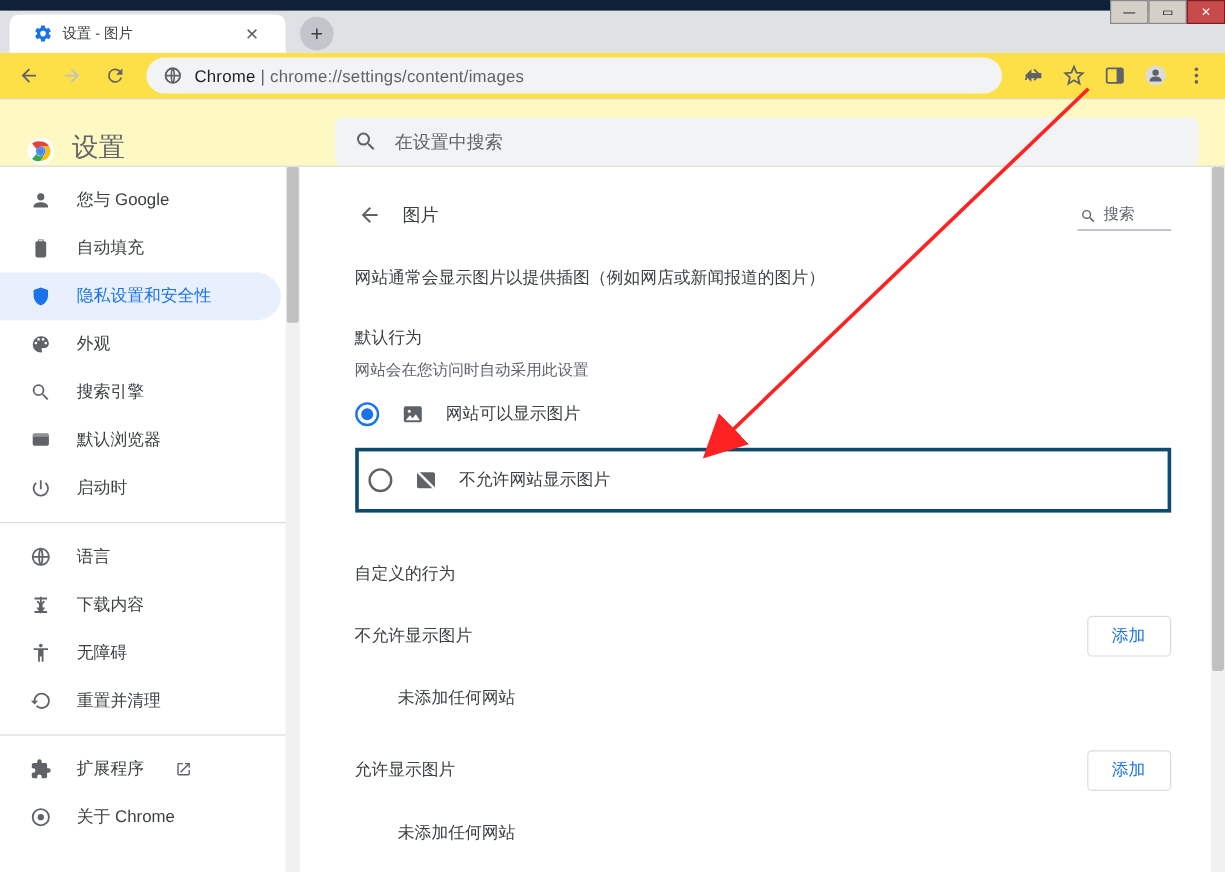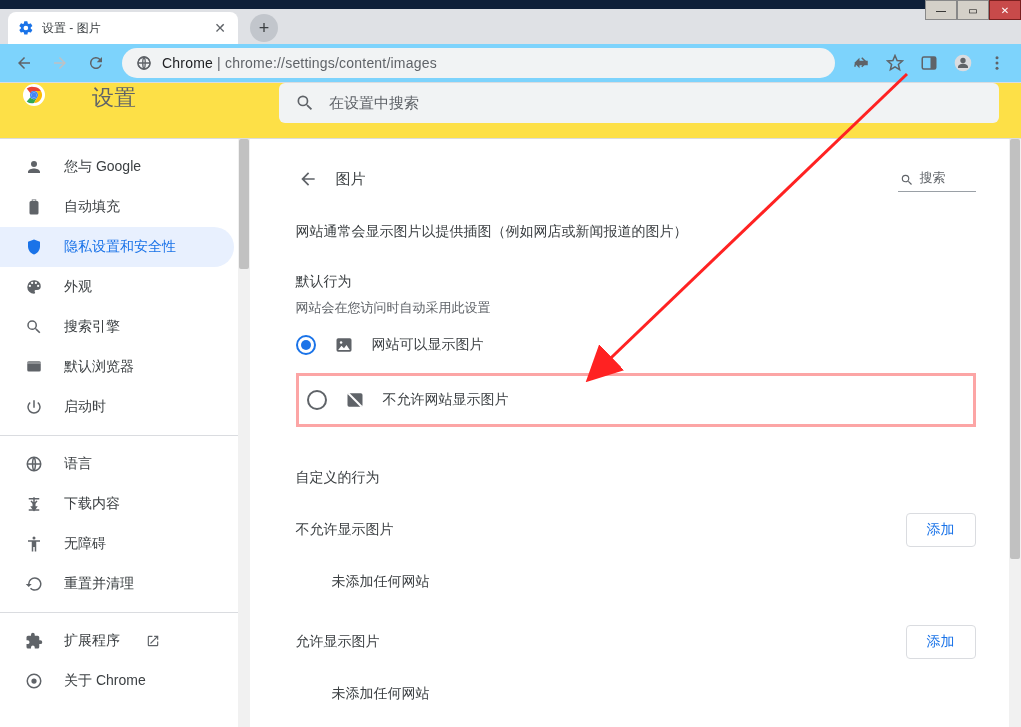--- a/index.html
+++ b/index.html
@@ -8,36 +8,36 @@
   
   .win-titlebar { height: 9px; background: linear-gradient(#0f2039, #0f2039); display:flex; justify-content:flex-end; }
   .win-btns { position: absolute; top:0; right:0; display:flex; z-index:50;}
   .win-btn { width:32px; height:20px; display:flex; align-items:center; justify-content:center; font-size:10px;}
   .win-min { background:#d4d0c8; border:1px solid #888; color:#000;}
   .win-max { background:#d4d0c8; border:1px solid #888; color:#000;}
   .win-close { background:#c84a4a; border:1px solid #7a1f1f; color:#fff;}
 
   
   .tabstrip { height: 35px; background: #dfe1e5; display:flex; align-items:flex-end; padding-left:8px; position:relative;}
-  .tab { background:#fff; width:230px; height:32px; border-radius:8px 8px 0 0; display:flex; align-items:center; padding:0 10px; gap:8px; font-size:12px; color:#3c4043;}
+  .tab { background:#fff; width:230px; height:32px; border-radius:8px 8px 0 0; display:flex; align-items:center; padding:0 20px; gap:8px; font-size:12px; color:#3c4043;}
   .tab .icon { width:16px; height:16px; }
   .tab-close { margin-left:auto; color:#5f6368; font-size:14px; padding:2px;}
   .newtab { width:28px; height:28px; border-radius:14px; background:#c2c6cc; display:flex; align-items:center; justify-content:center; margin-left:12px; margin-bottom:2px; color:#3c4043; font-size:18px;}
 
   
-  .toolbar { height:39px; background:#7dd3fc; border-bottom:1px solid #dadce0; display:flex; align-items:center; padding:0 8px; gap:4px;}
+  .toolbar { height:39px; background:#fde047; border-bottom:1px solid #dadce0; display:flex; align-items:center; padding:0 8px; gap:4px;}
   .tbtn { width:32px; height:32px; border-radius:16px; display:flex; align-items:center; justify-content:center; color:#5f6368;}
   .tbtn.disabled { color:#bfc1c4; }
   .omnibox { flex:1; height:30px; border-radius:15px; background:#f1f3f4; display:flex; align-items:center; padding:0 14px; gap:10px; color:#5f6368; font-size:14px; margin:0 6px;}
   .omni-text { color:#202124; letter-spacing:0.2px; }
   .omni-text .path { color:#5f6368; }
   .right-icons { display:flex; gap:2px;}
 
   
-  .settings-bar { height:56px; display:flex; align-items:flex-start; padding:0 22px; border-bottom:1px solid #dadce0; background:#fde047; position:relative; z-index:5;gap:32px;}
+  .settings-bar { height:56px; display:flex; align-items:flex-end; padding:0 22px; border-bottom:1px solid #dadce0; background:#fef9c3; position:relative; z-index:5;}
   .chrome-logo { width:24px; height:24px; margin-right:14px;}
   .settings-title { font-size:22px; color:#5f6368; }
   .searchbox { margin-left:auto; width:720px; height:40px; background:#f1f3f4; border-radius:6px; display:flex; align-items:center; padding:0 16px; gap:14px; color:#5f6368; font-size:15px;}
 
   
   .main { display:flex; height:calc(727px - 9px - 35px - 39px - 56px); }
 
   
   .sidebar { width:250px; overflow-y:auto; padding:8px 0; position:relative;}
   .sidebar::-webkit-scrollbar { width:12px; }
@@ -64,21 +64,21 @@
 
   .radio-row { display:flex; align-items:center; padding:14px 0; gap:18px; }
   .radio { width:20px; height:20px; border:2px solid #5f6368; border-radius:50%; display:flex; align-items:center; justify-content:center; flex-shrink:0;}
   .radio.checked { border-color:#1a73e8;}
   .radio.checked::after { content:""; width:10px; height:10px; background:#1a73e8; border-radius:50%;}
   .radio-icon { width:20px; height:20px; display:flex; align-items:center; justify-content:center; color:#5f6368; flex-shrink:0;}
   .radio-labels { display:flex; flex-direction:column; gap:2px;}
   .radio-title { font-size:14px; color:#3c4043;}
   .radio-sub { font-size:13px; color:#5f6368;}
 
-  .highlight-box { border:3px solid #fca5a5; margin:4px 0 18px; padding:0 8px;}
+  .highlight-box { border:3px solid #0c4a6e; margin:4px 0 18px; padding:0 8px;}
 
   .custom-row { display:flex; align-items:center; justify-content:space-between; padding-top:26px;}
   .add-btn { color:#1a73e8; border:1px solid #dadce0; border-radius:4px; padding:7px 20px; font-size:14px; background:#fff;text-align:right;}
   .empty-note { font-size:14px; color:#3c4043; padding:26px 0 8px 36px;}
 
   .content-scroll { position:absolute; right:0; top:0; width:12px; height:100%; background:#f1f1f1;}
   .content-thumb { position:absolute; right:1px; top:0; width:10px; height:420px; background:#c1c1c1; border-radius:2px;}
 
   
   .arrow-svg { position:absolute; top:0; right:0; pointer-events:none; z-index:40;}

